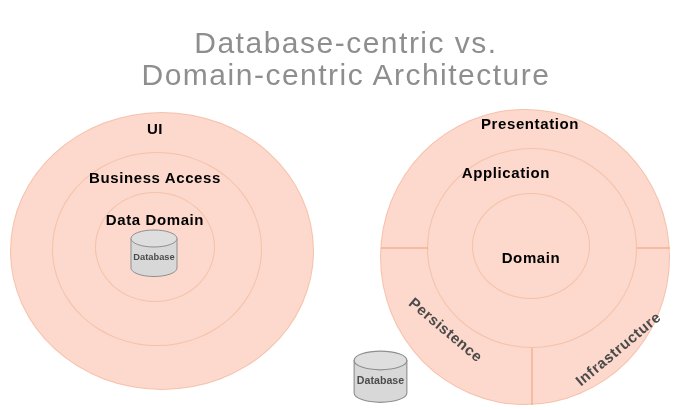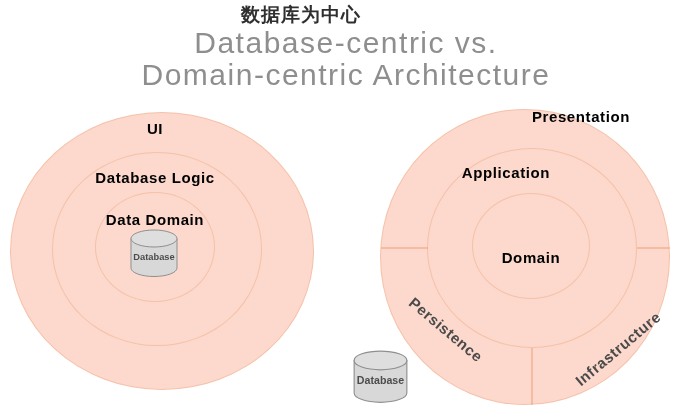--- a/index.html
+++ b/index.html
@@ -29,50 +29,49 @@
   }
   .divider{position:absolute;background:rgba(233,150,105,0.42);}
   .cyl{position:absolute;}
   .cyl text{font-family:"Liberation Sans","DejaVu Sans",sans-serif;}
 </style>
 </head>
 <body>
 
 <div class="canvas">
 
-  <div class="zh" style="left:201px;top:2px;width:200px;">数据库为中心</div>
   <div class="title" style="left:96px;top:58px;width:500px;">Domain-centric Architecture</div>
   <div class="title" style="left:96px;top:26px;width:500px;">Database-centric vs.</div>
 
   <div>
     <div class="ring" style="left:10px;top:112px;width:304px;height:278px;"></div>
     <div class="ring" style="left:52px;top:152px;width:210px;height:194px;"></div>
     <div class="ring" style="left:95px;top:192px;width:120px;height:110px;"></div>
 
     <div class="layer-label" style="left:55px;top:120px;">UI</div>
-    <div class="layer-label" style="left:55px;top:169px;">Database Logic</div>
+    <div class="layer-label" style="left:55px;top:169px;">Business Access</div>
     <div class="layer-label" style="left:55px;top:211px;">Data Domain</div>
 
     <svg class="cyl" style="left:130px;top:229px;" width="48" height="49" viewBox="0 0 48 49">
       <path d="M1 9.5 V39 a23 8.5 0 0 0 46 0 V9.5 Z" fill="#d8d8d8" stroke="#8f8f8f" stroke-width="1"></path>
       <ellipse cx="24" cy="9.5" rx="23" ry="8.5" fill="#dedede" stroke="#8f8f8f" stroke-width="1"></ellipse>
       <text x="24" y="31" text-anchor="middle" font-size="9.3" font-weight="bold" fill="#4c4c4c">Database</text>
     </svg>
   </div>
 
   <div>
     <div class="ring" style="left:380px;top:109px;width:290px;height:296px;"></div>
     <div class="ring" style="left:427px;top:148px;width:210px;height:200px;"></div>
     <div class="ring" style="left:472px;top:193px;width:118px;height:106px;"></div>
 
     <div class="divider" style="left:381px;top:247px;width:47px;height:1.5px;"></div>
     <div class="divider" style="left:637px;top:247px;width:33px;height:1.5px;"></div>
     <div class="divider" style="left:531px;top:348px;width:1.5px;height:57px;"></div>
 
-    <div class="layer-label" style="left:430px;top:108px;text-align:right;">Presentation</div>
+    <div class="layer-label" style="left:430px;top:115px;">Presentation</div>
     <div class="layer-label" style="left:406px;top:164px;">Application</div>
     <div class="layer-label" style="left:431px;top:249px;">Domain</div>
 
     <div class="rot-label" style="left:376px;top:321px;transform:rotate(40deg);">Persistence</div>
     <div class="rot-label" style="left:548px;top:340px;transform:rotate(-40deg);">Infrastructure</div>
 
     <svg class="cyl" style="left:353px;top:350px;" width="55" height="54" viewBox="0 0 48 49" preserveAspectRatio="none">
       <path d="M1 9.5 V39 a23 8.5 0 0 0 46 0 V9.5 Z" fill="#d8d8d8" stroke="#8f8f8f" stroke-width="1"></path>
       <ellipse cx="24" cy="9.5" rx="23" ry="8.5" fill="#dedede" stroke="#8f8f8f" stroke-width="1"></ellipse>
       <text x="24" y="31" text-anchor="middle" font-size="9.3" font-weight="bold" fill="#4c4c4c">Database</text>

